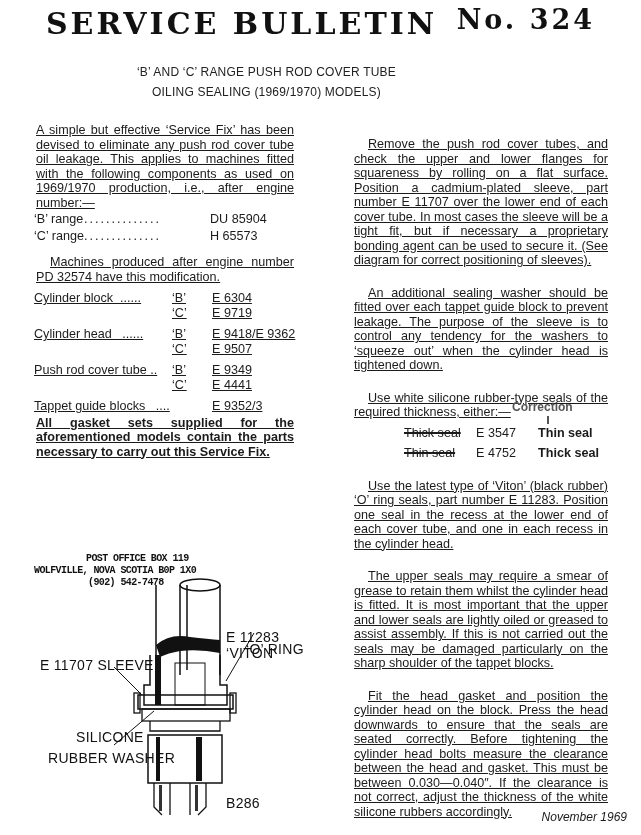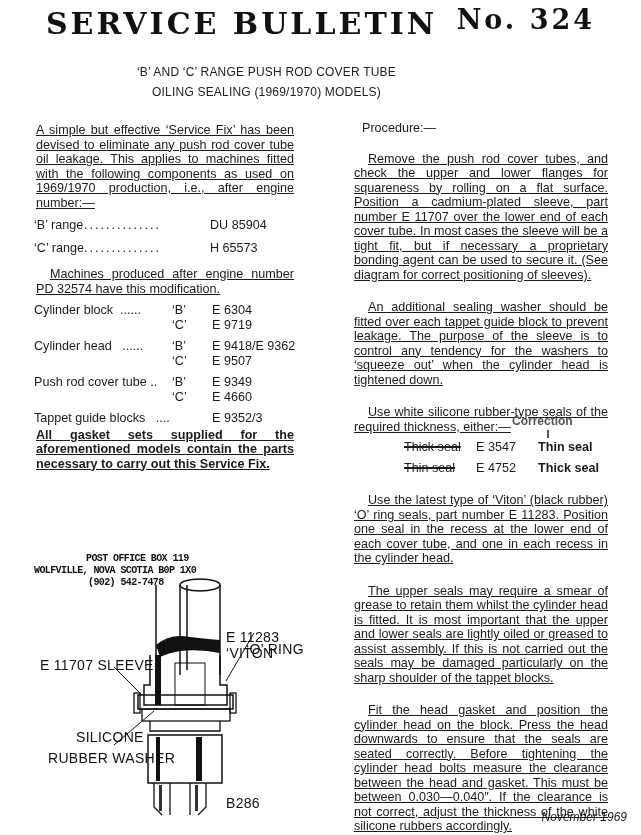--- a/index.html
+++ b/index.html
@@ -10,26 +10,26 @@
     .sub1 { top: 65px; }
     .sub2 { top: 85px; }
 
     .col { position: absolute; font-size: 12.6px; line-height: 14.5px; color: #1b1b1b; }
     .left { left: 34px; top: 121px; width: 262px; }
     .right { left: 352px; top: 121px; width: 258px; }
 
     p { margin: 2px; text-align: justify; text-decoration: underline; }
     .indent { text-indent: 14px; }
 
-    .range-row { display: flex; margin-top: 8px; }
+    .range-row { display: flex; margin-top: 2px; }
     .range-row .lbl { width: 50px; }
     .range-row .dots { width: 126px; letter-spacing: 2px; }
     .range-row .val { }
 
-    .parts { margin-top: 0; }
+    .parts { margin-top: 0; text-decoration: underline; }
     .part { display: grid; grid-template-columns: 138px 40px auto; }
     .part-group { margin-top: 7px; }
 
     .gasket-title { font-weight: bold; margin-top: 8px; }
 
     .proc { padding-left: 10px; }
     .spacer { height: 14px; }
 
     .seals { margin-top: 4px; position: relative; }
     .seal-row { display: grid; grid-template-columns: 72px 62px auto; padding-left: 52px; margin-top: 6px; }
@@ -97,21 +97,21 @@
     </div>
     <div class="part-group">
       <div class="part">
         <span>Push rod cover tube ..</span>
         <span>‘B’</span>
         <span>E 9349</span>
       </div>
       <div class="part">
         <span></span>
         <span>‘C’</span>
-        <span>E 4660</span>
+        <span>E 4441</span>
       </div>
     </div>
     <div class="part-group">
       <div class="part">
         <span>Tappet guide blocks &nbsp; ....</span>
         <span></span>
         <span>E 9352/3</span>
       </div>
     </div>
   </div>
@@ -157,21 +157,20 @@
 
   <div class="lbl-small" style="left:196px; top:84px;">E 11283 ‘VITON’</div>
   <div class="lbl-small" style="left:216px; top:96px;">‘O’ RING</div>
   <div class="lbl-small" style="left:10px; top:112px;">E 11707 SLEEVE</div>
   <div class="lbl-small" style="left:18px; top:184px;margin-left:28px;">SILICONE</div>
   <div class="lbl-small" style="left:18px; top:205px;">RUBBER WASHER</div>
   <div class="lbl-small" style="left:196px; top:250px;">B286</div>
 </div>
 
 <div class="col right">
-  <div class="proc">Procedure:—</div>
   <div class="spacer"></div>
   <p class="indent">Remove the push rod cover tubes, and check the upper and lower flanges for squareness by rolling on a flat surface. Position a cadmium-plated sleeve, part number E 11707 over the lower end of each cover tube. In most cases the sleeve will be a tight fit, but if necessary a proprietary bonding agent can be used to secure it. (See diagram for correct positioning of sleeves).</p>
   <div class="spacer"></div>
   <p class="indent">An additional sealing washer should be fitted over each tappet guide block to prevent leakage. The purpose of the sleeve is to control any tendency for the washers to ‘squeeze out’ when the cylinder head is tightened down.</p>
   <div class="spacer"></div>
   <p class="indent">Use white silicone rubber-type seals of the required thickness, either:—</p>
 
   <div class="seals">
     <span class="correction">Correction</span>
     <span class="correction-tick"></span>

